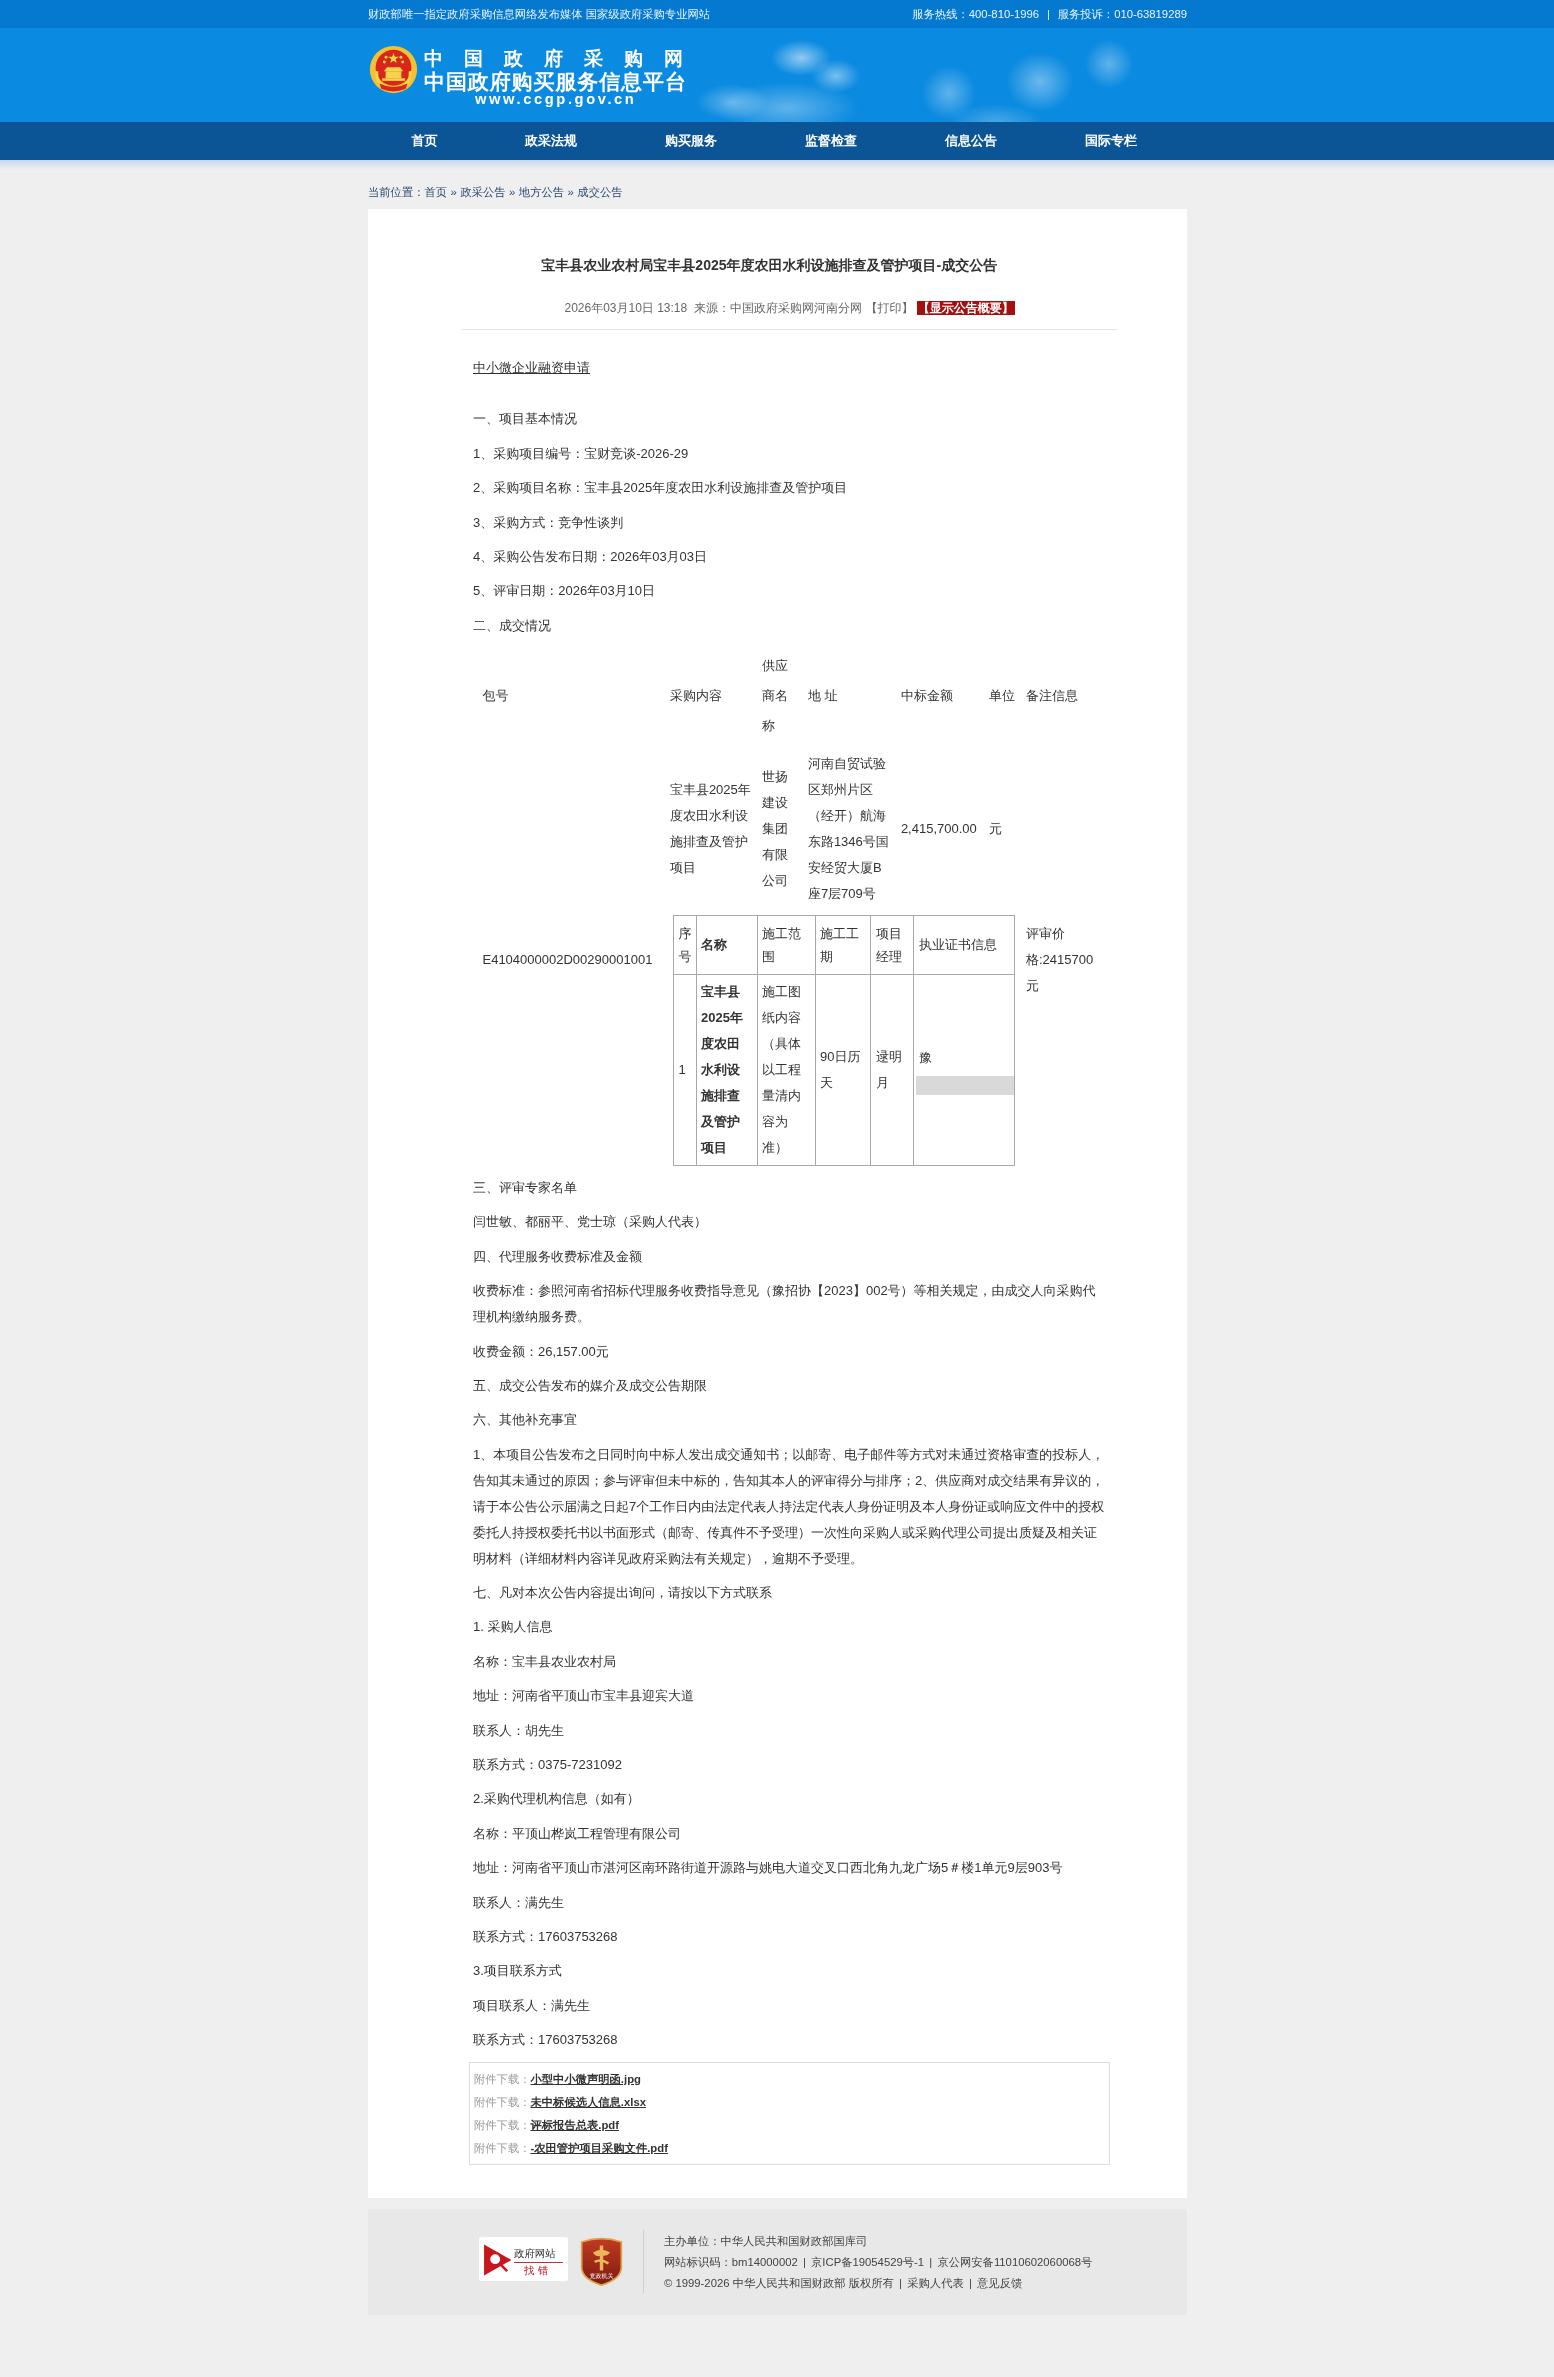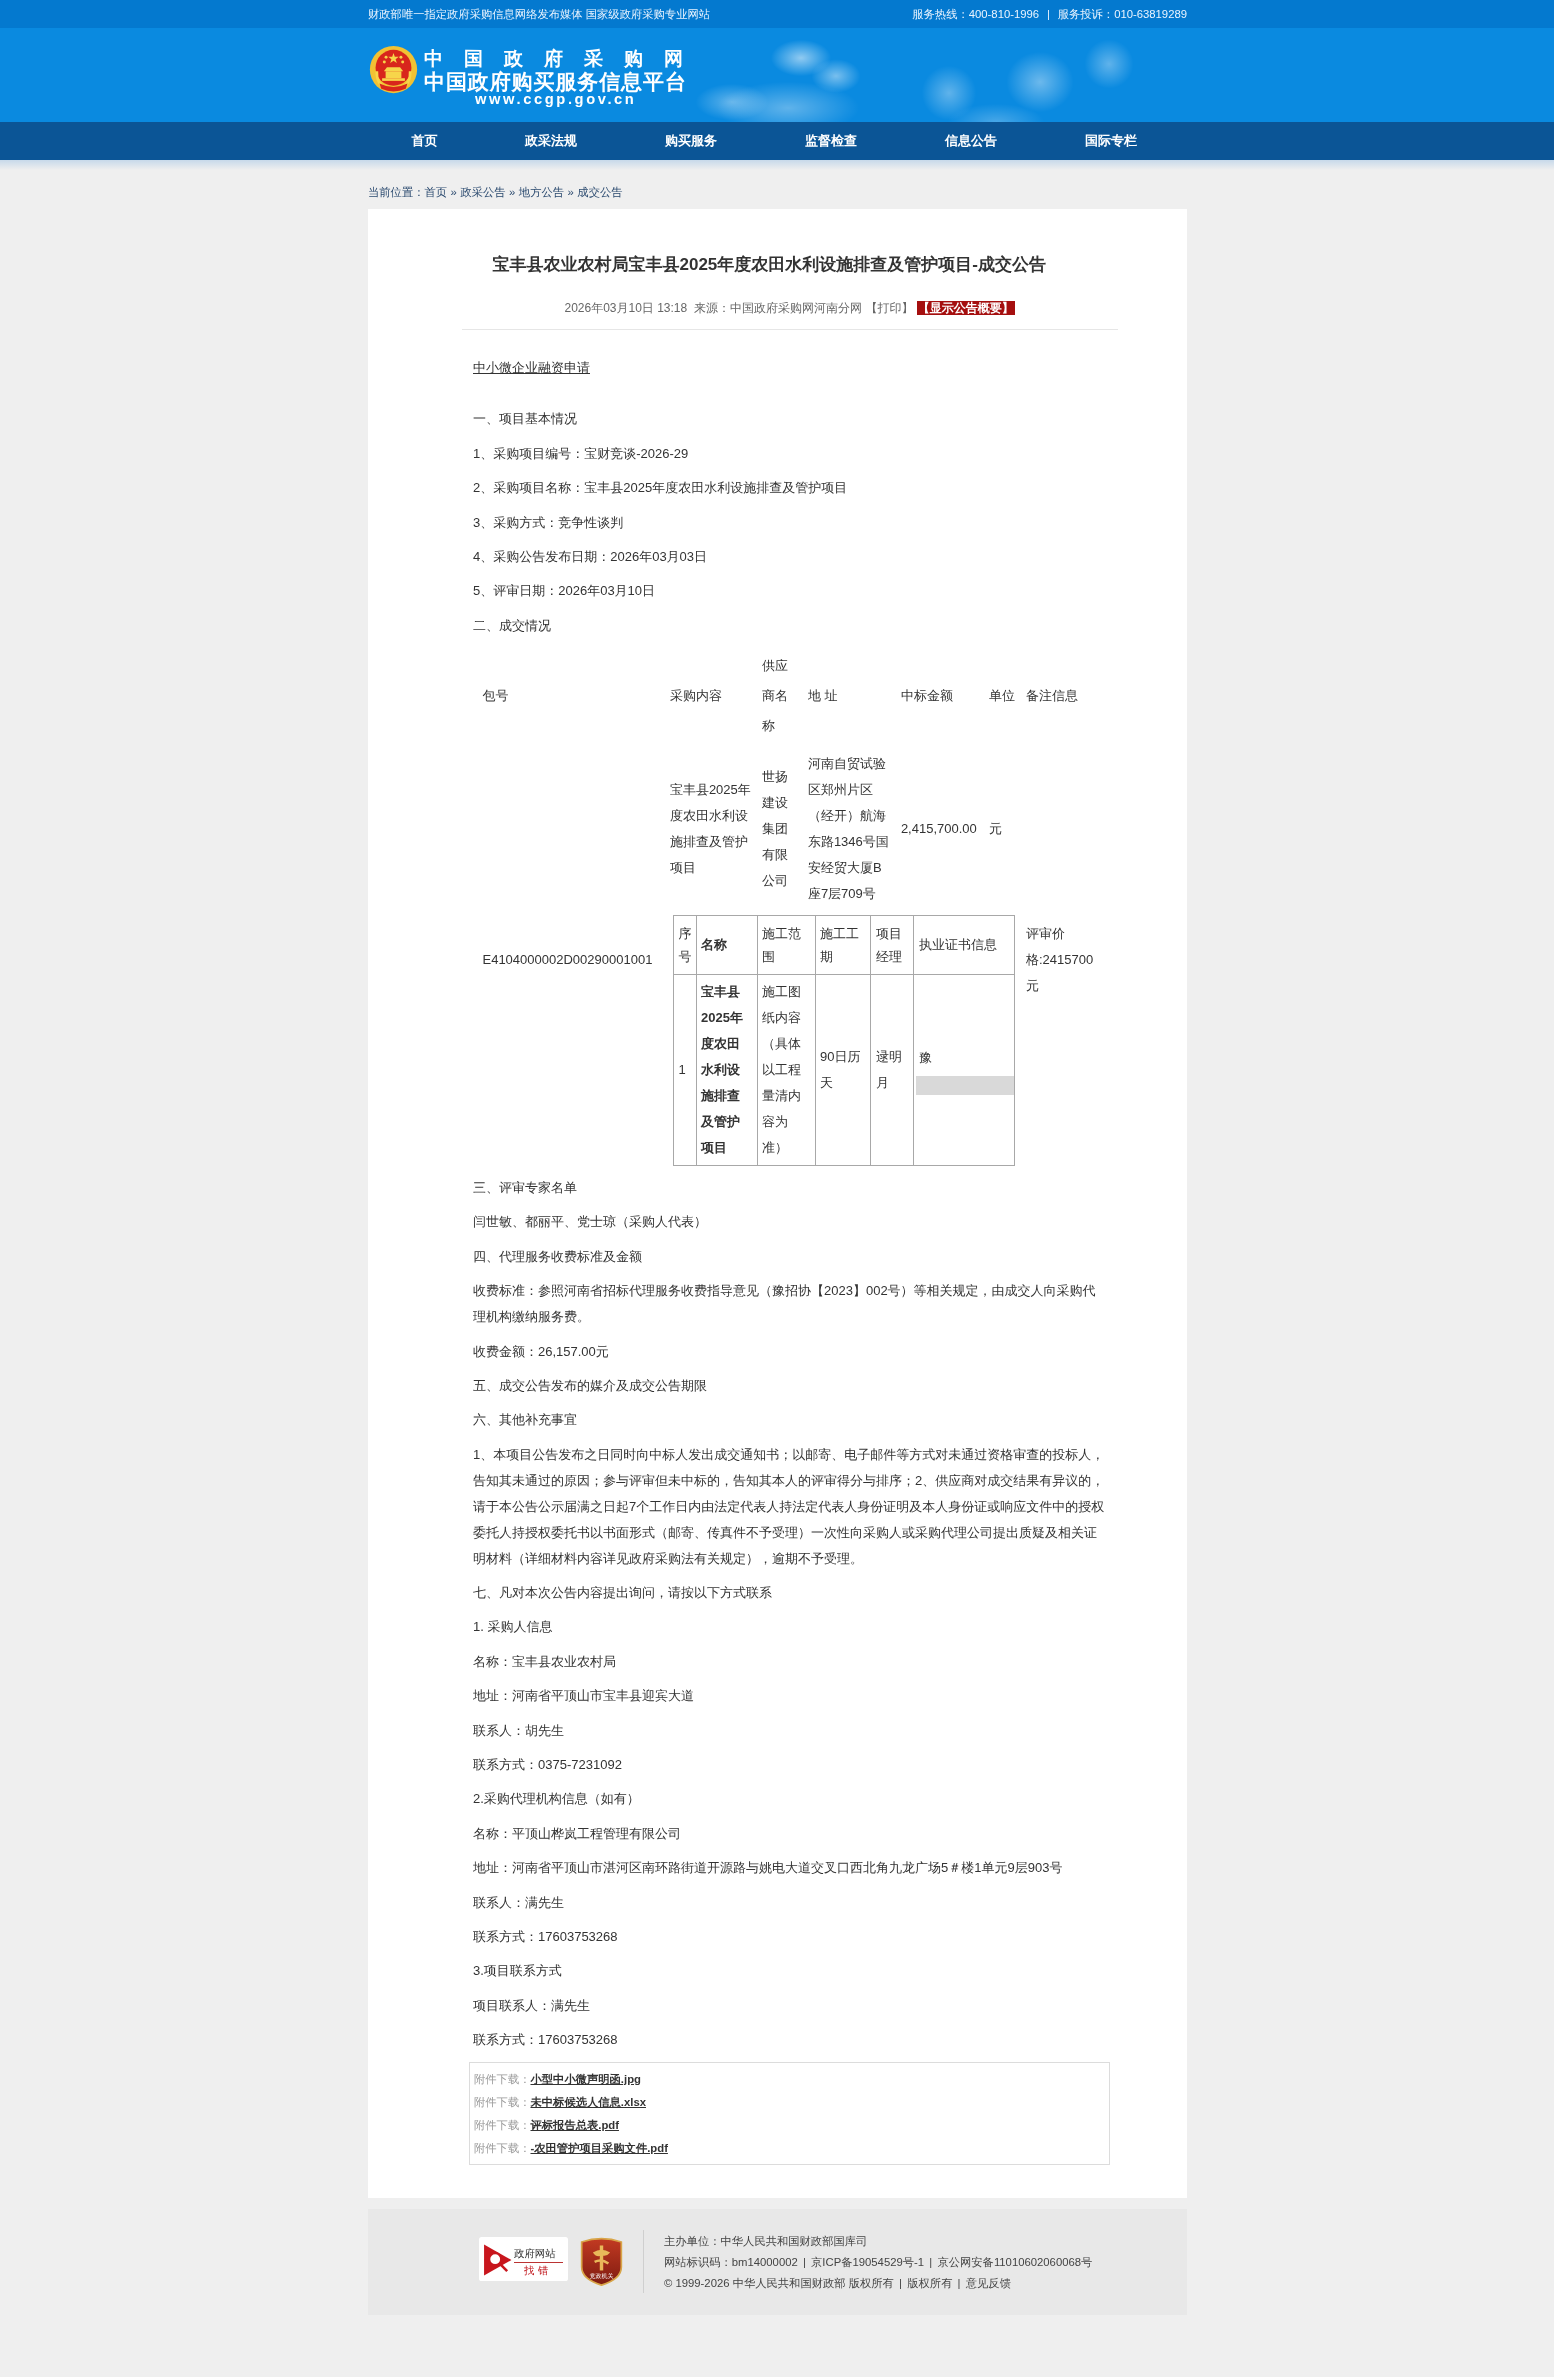--- a/index.html
+++ b/index.html
@@ -41,21 +41,21 @@
   .nav-item { width: 140px; text-align: center; color: #fff; font-size: 13px; font-weight: bold; line-height: 38px; }
   .nav-item.first { width: 113px; }
   .nav-shadow { height: 10.4px; background: linear-gradient(#c7d9ea, #efefef); }
 
   
   .breadcrumb { margin-top: 14px; height: 17.3px; line-height: 17.3px; font-size: 11.3px; color: #2b4a6f; }
   .breadcrumb .bsep { margin: 0 3.5px; }
 
   
   .card { margin-top: 7.8px; background: #fff; padding: 43px 0 33px; }
-  .title { font-size: 17px; font-weight: bold; line-height: 26px; text-align: center; color: #333; padding-right: 16.5px; }
+  .title { font-size: 14px; font-weight: bold; line-height: 26px; text-align: center; color: #333; padding-right: 16.5px; }
   .meta { margin-top: 21.7px; font-size: 12px; line-height: 17.3px; text-align: center; color: #666; padding-left: 24px; }
   .meta span + span { margin-left: 3.5px; }
   .summary-tag { background: #a50f0f; color: #fff; font-weight: bold; padding: 0 0.9px; }
   .divider { margin: 12px 0 0 94px; width: 656px; height: 0.9px; background: #e6e6e6; }
   .content { margin-left: 105px; width: 633px; padding-top: 25px; font-size: 13px; color: #333; }
   .content p { margin: 0 0 8.4px; line-height: 26px; }
   .content p.finance { margin-bottom: 25px; }
   .finance-link { text-decoration: underline; color: #333; }
 
   
@@ -312,17 +312,17 @@
       <text x="26" y="49" font-size="7" text-anchor="middle" fill="#fff" font-family="DejaVu Sans, sans-serif">党政机关</text>
     </svg>
   </a>
   <div class="fdiv"></div>
   <div class="ftext">
     <div><span>主办单位：中华人民共和国财政部国库司</span></div>
     <div>
       <span>网站标识码：bm14000002</span><span class="fsep">|</span><a href="#">京ICP备19054529号-1</a><span class="fsep">|</span><a href="#">京公网安备11010602060068号</a>
     </div>
     <div>
-      <span>© 1999-2026 中华人民共和国财政部 版权所有</span><span class="fsep">|</span><a href="#">版权所有</a><span class="fsep">|</span><a href="#">意见反馈</a>
+      <span>© 1999-2026 中华人民共和国财政部 版权所有</span><span class="fsep">|</span><a href="#">采购人代表</a><span class="fsep">|</span><a href="#">意见反馈</a>
     </div>
   </div>
 </div>
 
 
 </body></html>

